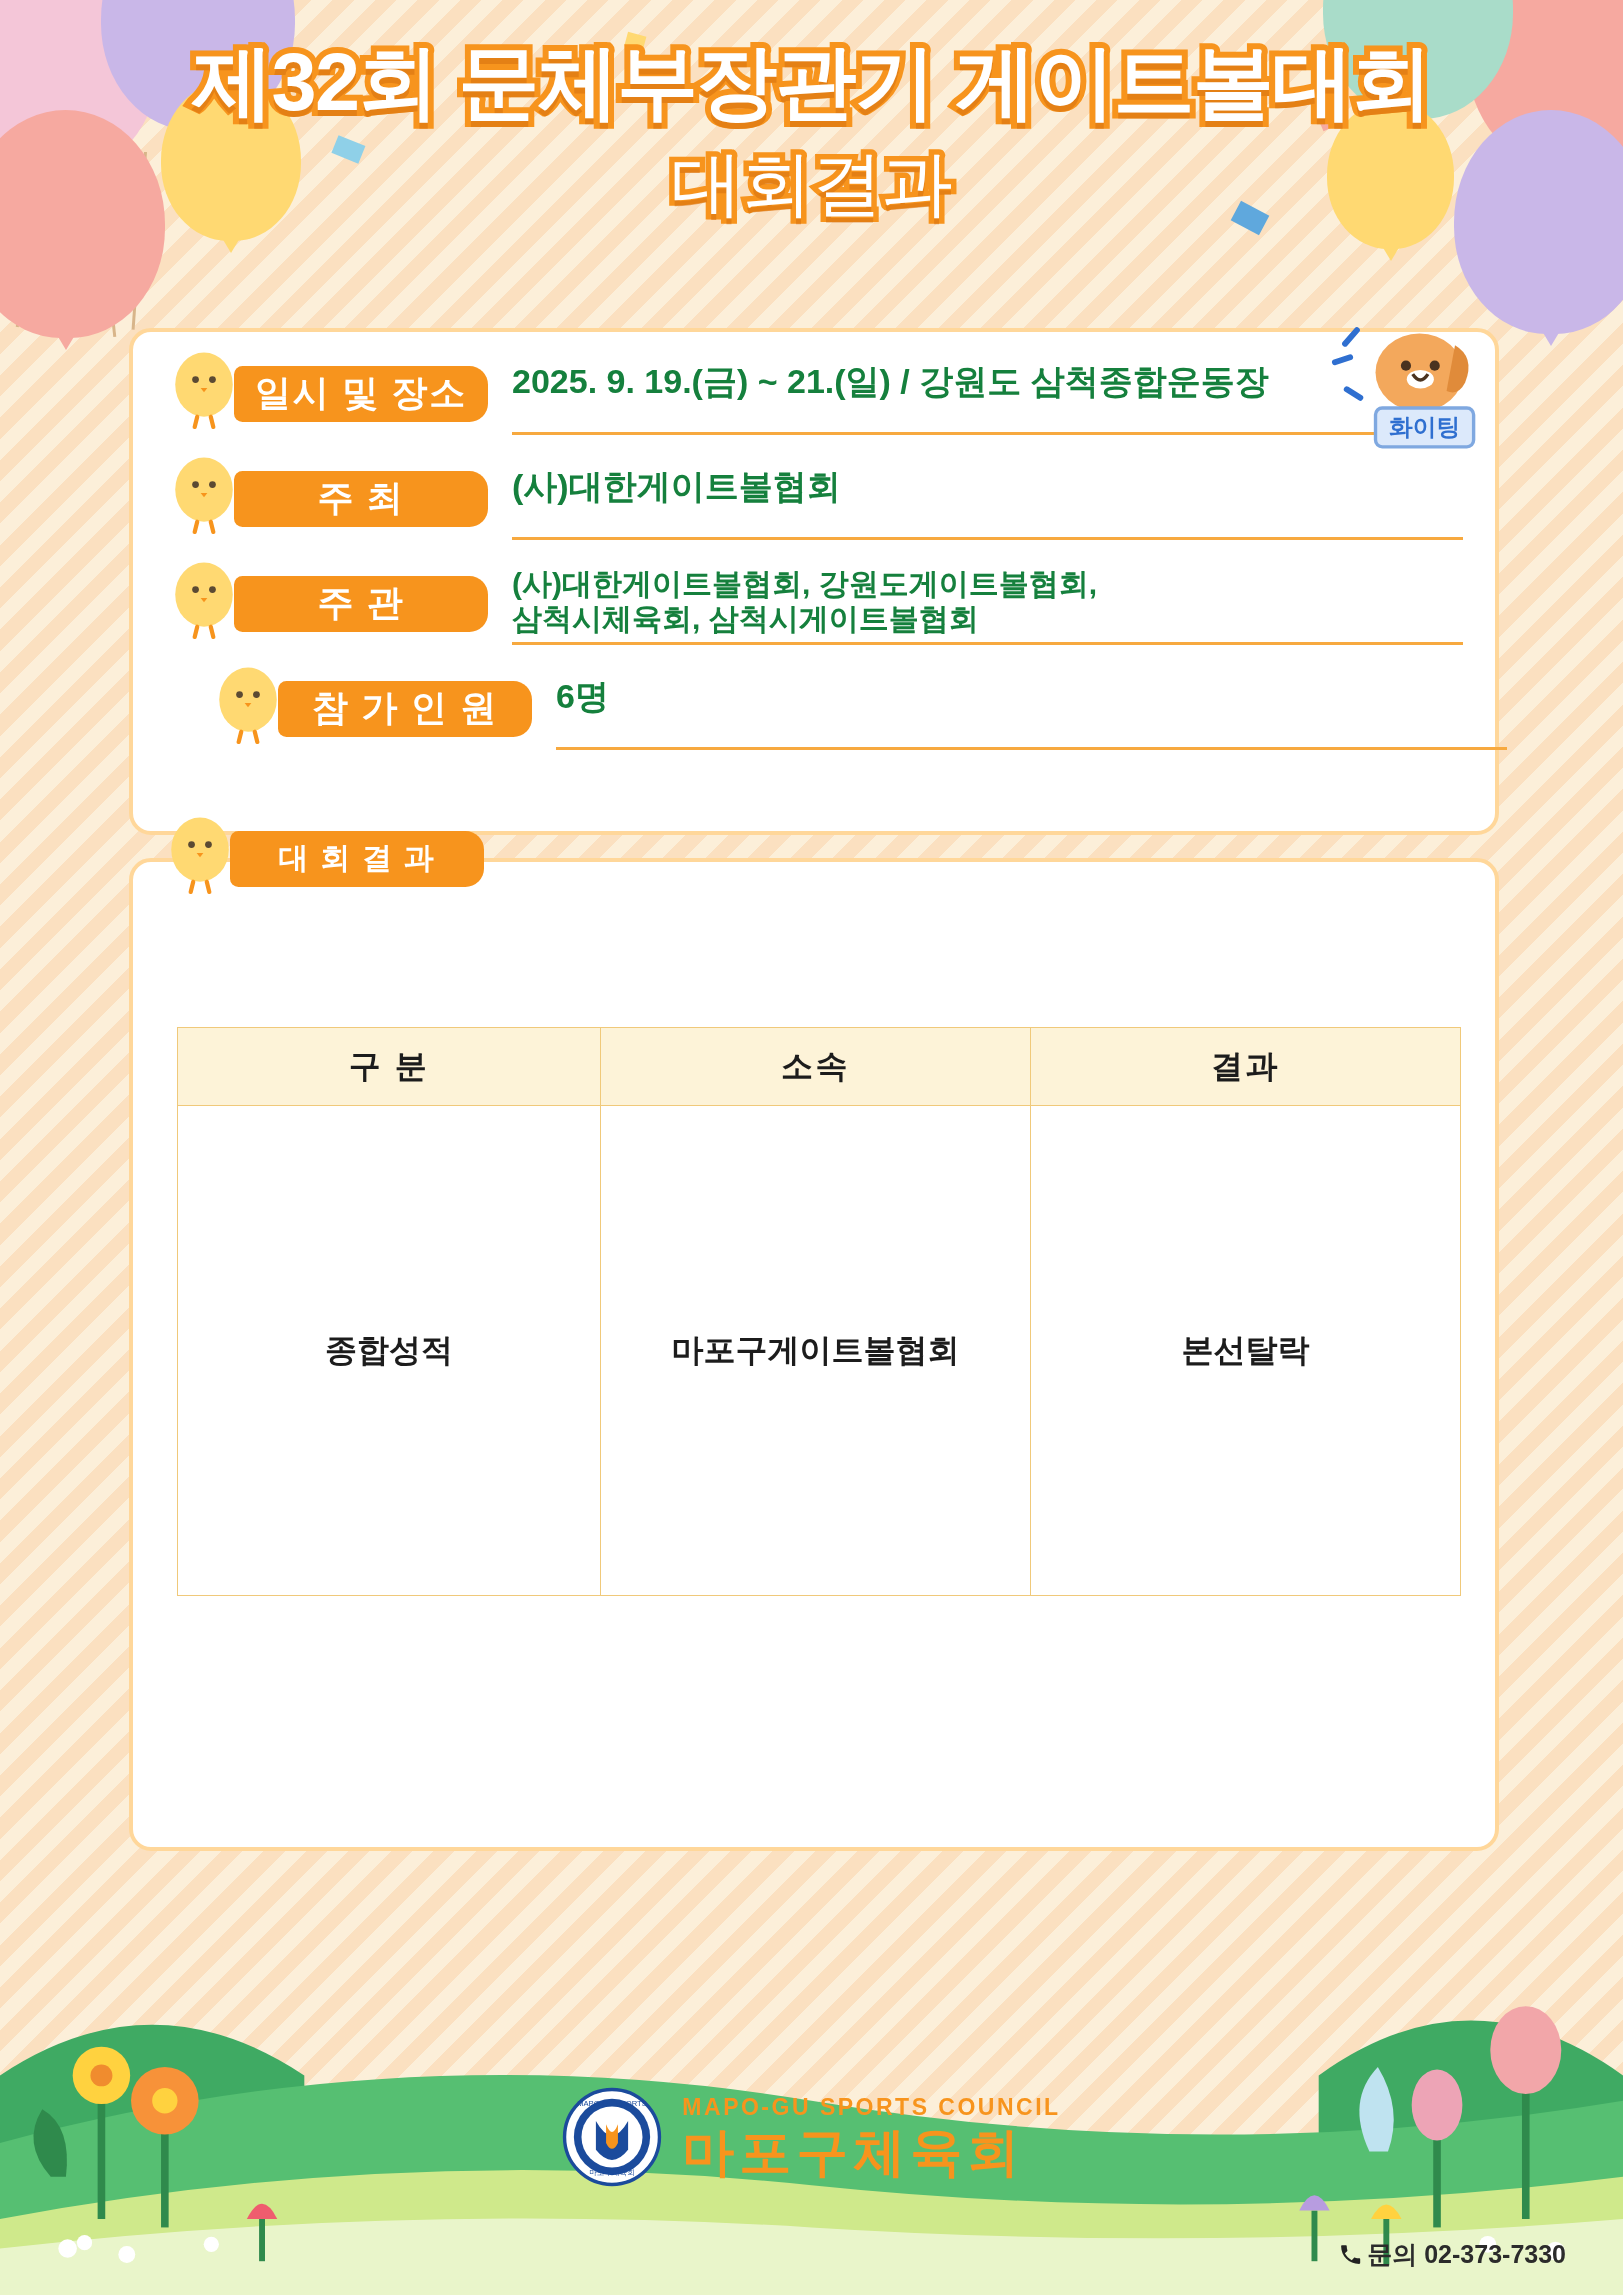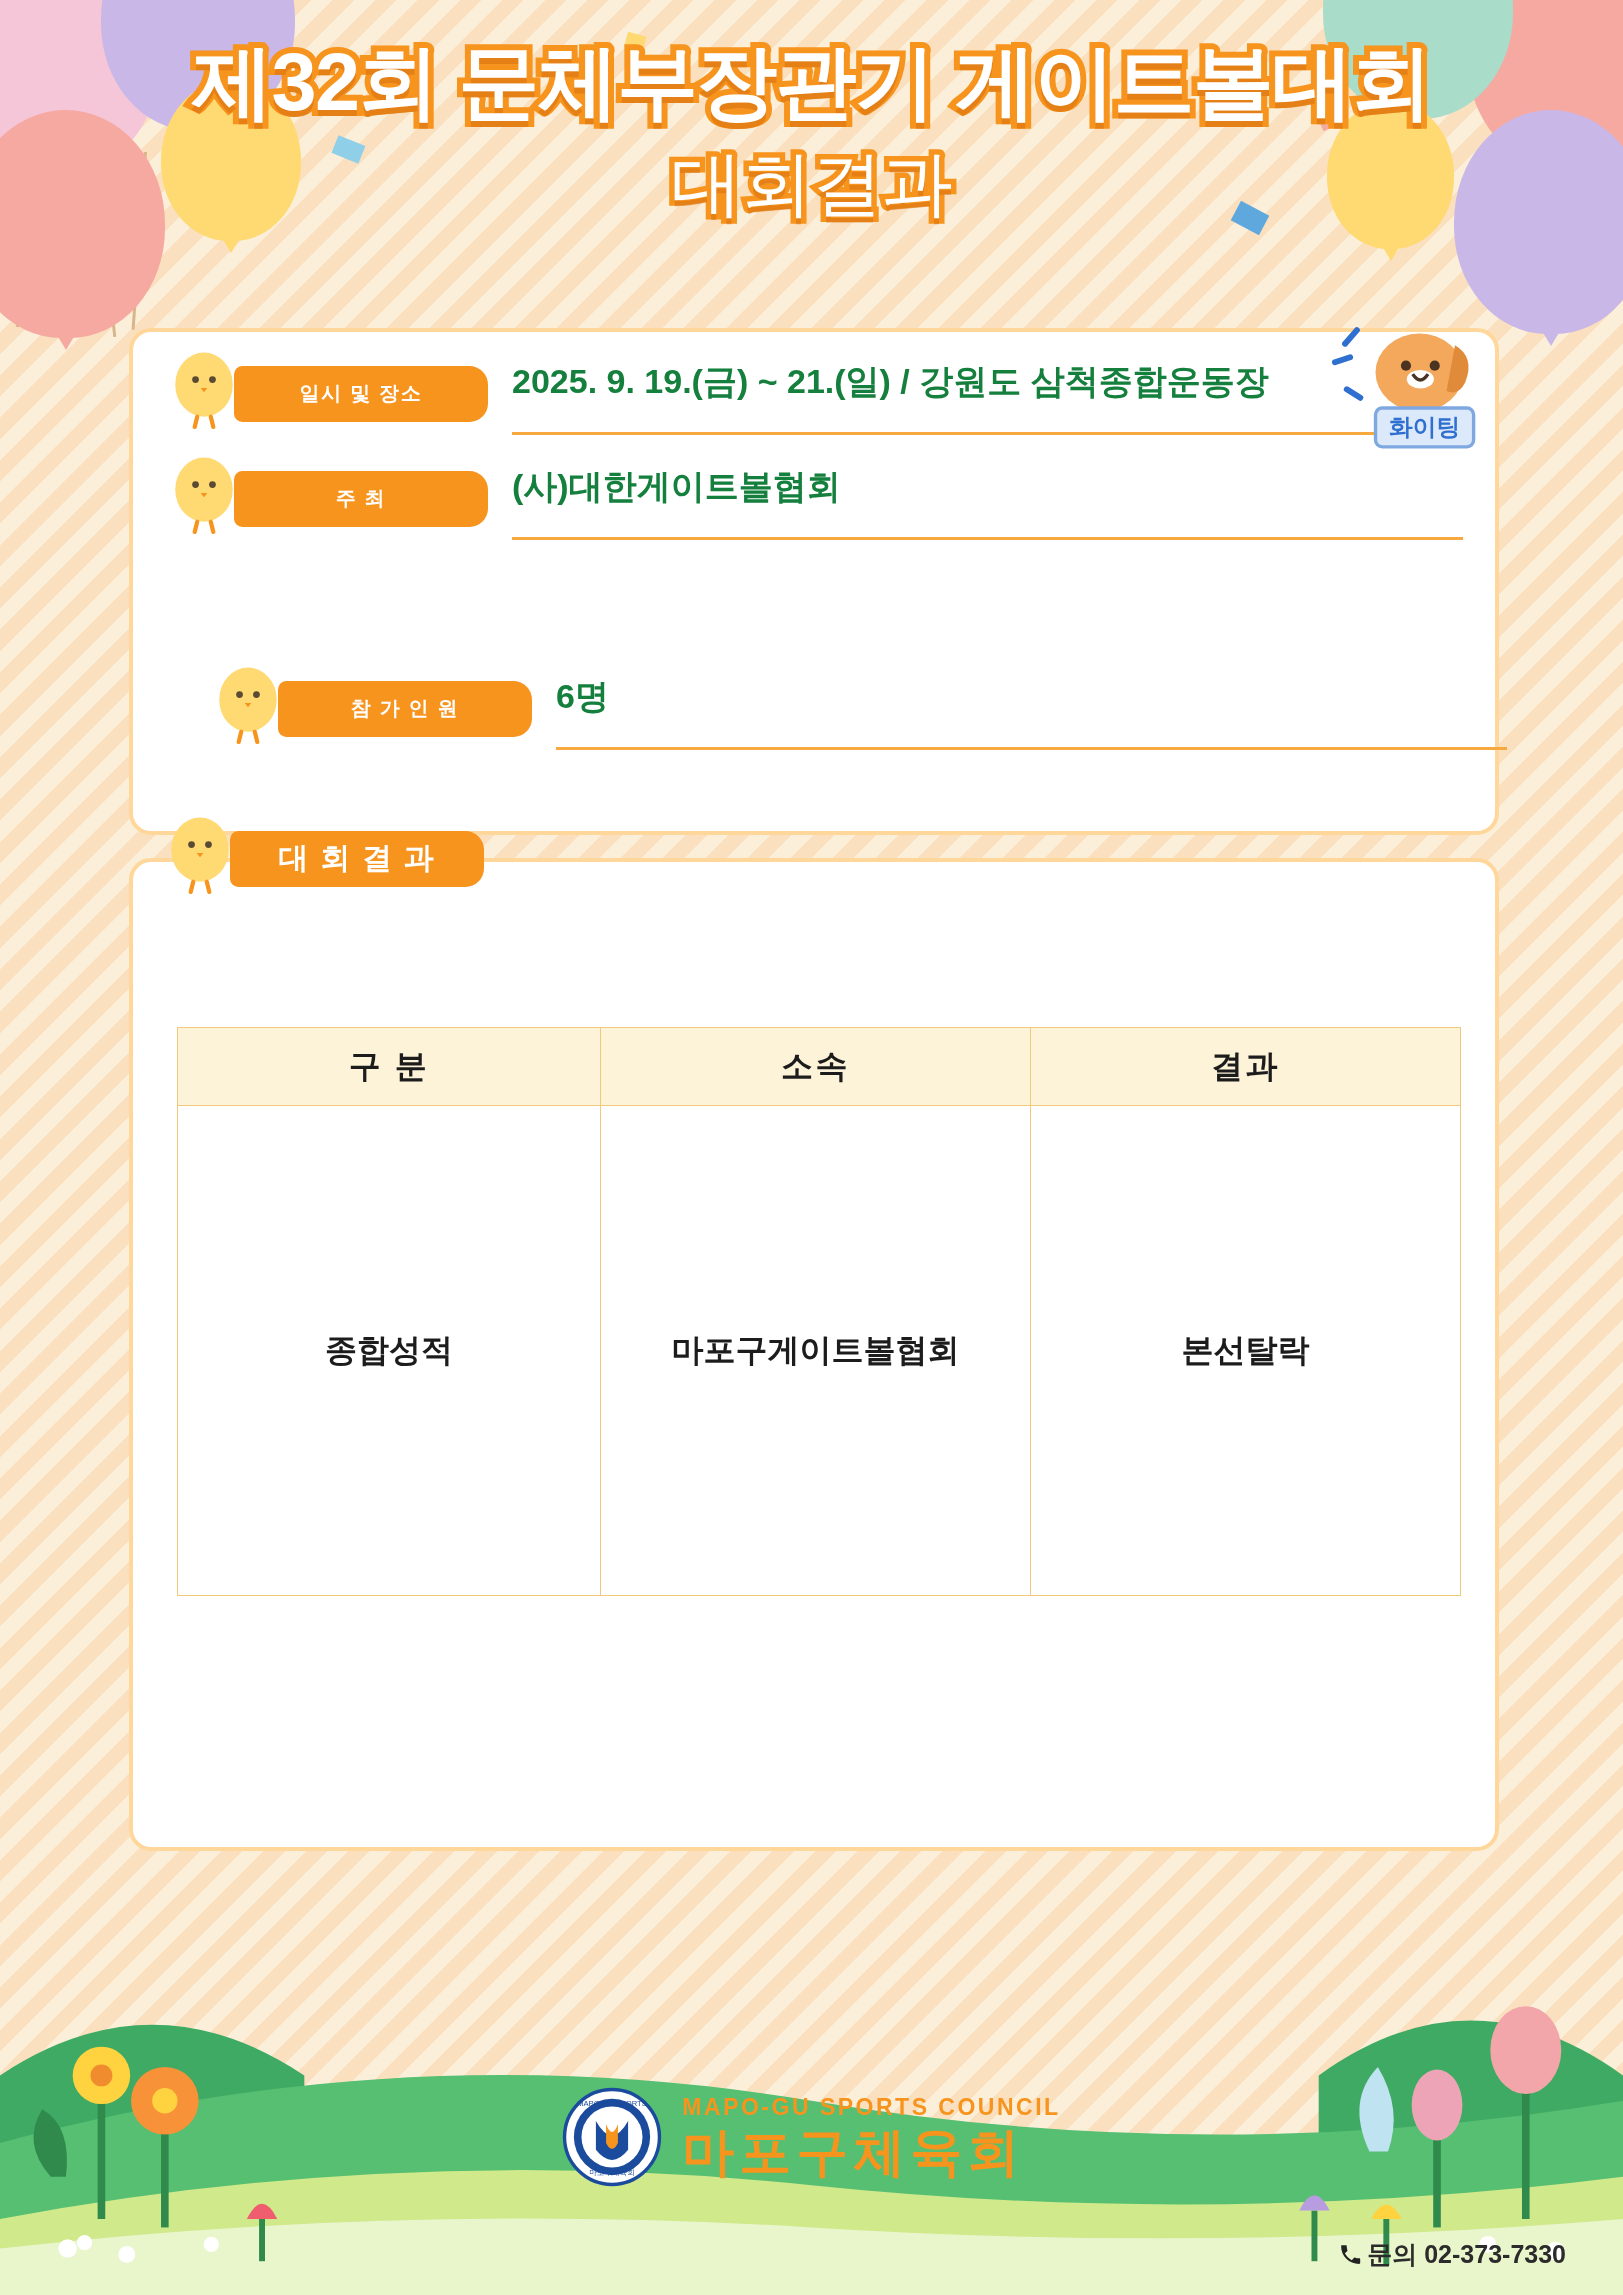--- a/index.html
+++ b/index.html
@@ -95,21 +95,21 @@
   }
   .label-tag {
     position: absolute;
     left: 101px;
     top: 18.6px;
     width: 254px;
     height: 56px;
     background: #f7941d;
     border-radius: 8.5px 18.6px 18.6px 8.5px;
     color: #ffffff;
-    font-size: 20px;
+    font-size: 36px;
     font-weight: 800;
     letter-spacing: 1.7px;
     display: flex;
     align-items: center;
     justify-content: center;
   }
   .chick {
     position: absolute;
     left: 32px;
     top: -3.4px;
@@ -295,20 +295,33 @@
       <circle cx="36" cy="42" r="4" fill="#5b4a33"></circle>
         <circle cx="56" cy="42" r="4" fill="#5b4a33"></circle>
       <path d="M42 52 l4 5 l4 -5 z" fill="#f7941d"></path>
       <path d="M38 86 l-3 12 M54 86 l3 12" stroke="#f7941d" stroke-width="5" stroke-linecap="round" fill="none"></path>
     </svg>
     <div class="label-tag">주      최</div>
     <div class="row-value">(사)대한게이트볼협회</div>
     <div class="row-underline"></div>
   </div>
 
+  <div class="info-row" style="top:225px;">
+    <svg class="chick" viewBox="0 0 92 104">
+      <ellipse cx="46" cy="48" rx="34" ry="38" fill="#ffd972"></ellipse>
+      <circle cx="36" cy="42" r="4" fill="#5b4a33"></circle>
+        <circle cx="56" cy="42" r="4" fill="#5b4a33"></circle>
+      <path d="M42 52 l4 5 l4 -5 z" fill="#f7941d"></path>
+      <path d="M38 86 l-3 12 M54 86 l3 12" stroke="#f7941d" stroke-width="5" stroke-linecap="round" fill="none"></path>
+    </svg>
+    <div class="label-tag">주      관</div>
+    <div class="row-value" style="font-size:30px;top:8.5px;">(사)대한게이트볼협회, 강원도게이트볼협회,
+삼척시체육회, 삼척시게이트볼협회</div>
+    <div class="row-underline"></div>
+  </div>
 
   <div class="info-row" style="top:330px;margin-left:44px;">
     <svg class="chick" viewBox="0 0 92 104">
       <ellipse cx="46" cy="48" rx="34" ry="38" fill="#ffd972"></ellipse>
       <circle cx="36" cy="42" r="4" fill="#5b4a33"></circle>
         <circle cx="56" cy="42" r="4" fill="#5b4a33"></circle>
       <path d="M42 52 l4 5 l4 -5 z" fill="#f7941d"></path>
       <path d="M38 86 l-3 12 M54 86 l3 12" stroke="#f7941d" stroke-width="5" stroke-linecap="round" fill="none"></path>
     </svg>
     <div class="label-tag">참 가 인 원</div>

